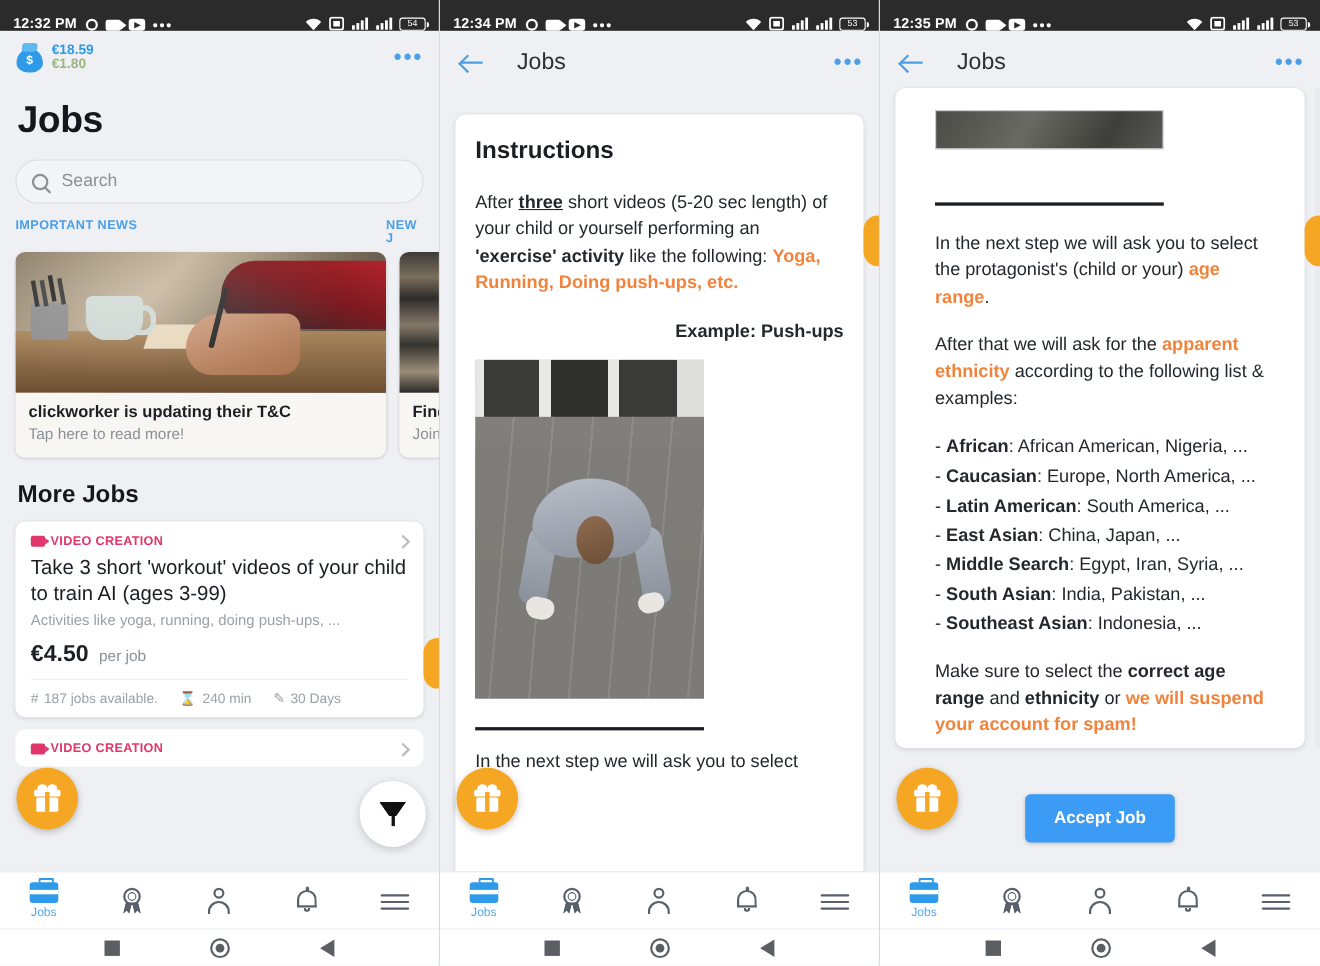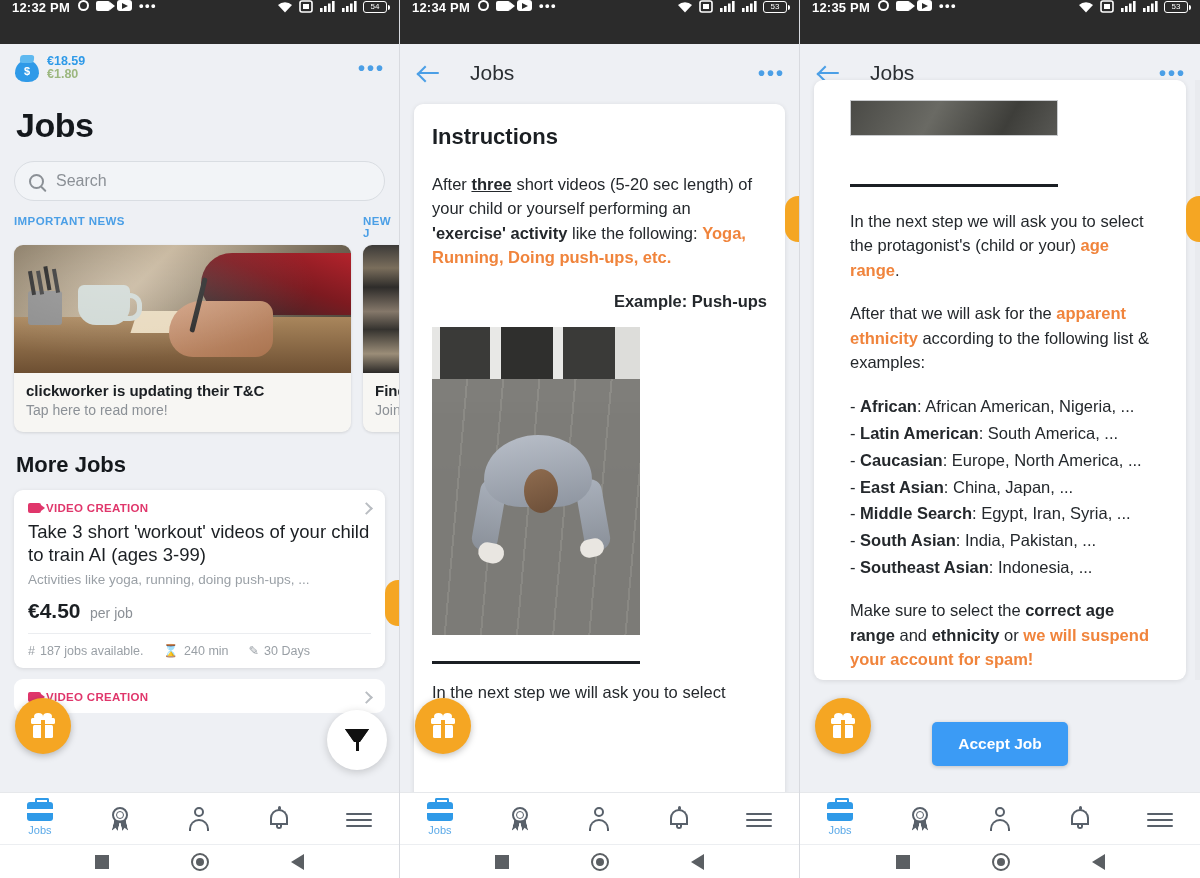--- a/index.html
+++ b/index.html
@@ -14,22 +14,22 @@
     width: 400px; height: 878px;
     position: relative;
     background: #eef0f4;
     overflow: hidden;
     border-right: 1px solid #d8dadf;
   }
   .phone:last-child { border-right: none; }
 
   
   .statusbar {
-    height: 44px; background: #2b2b2b; color: #fff;
-    display: flex; align-items: flex-start; padding: 0 12px;
+    height: 28px; background: #2b2b2b; color: #fff;
+    display: flex; align-items: flex-end; padding: 0 12px;
     font-size: 13px; font-weight: bold; position: relative; z-index: 40;
   }
   .sb-time { letter-spacing: .2px; margin-right: 8px; }
   .sb-icons-left { display: flex; align-items: center; gap: 7px; }
   .sb-spacer { flex: 1; }
   .sb-icons-right { display: flex; align-items: center; gap: 6px; }
   .sb-ico { display: inline-block; }
   .sb-gear {
     width: 11px; height: 11px; border-radius: 50%;
     border: 2.5px solid #fff; position: relative;
@@ -542,21 +542,21 @@
     </div>
 
     <div class="p1-body">
       <div class="page-title">Jobs</div>
 
       <div class="search-box">
         <span class="search-ico"></span>
         <span class="search-ph">Search</span>
       </div>
 
-      <div style="display:flex;gap:12px;">
+      <div style="display:flex;">
         <div style="width:337px;flex:0 0 auto;">
           <div class="news-label">IMPORTANT NEWS</div>
         </div>
         <div style="flex:1;">
           <div class="news-label">NEW J</div>
         </div>
       </div>
 
       <div class="news-row">
         <div class="news-card">
@@ -851,22 +851,22 @@
         <div class="ptxt">
           <span>In the next step we will ask you to select the protagonist's (child or your) </span><span class="orange">age range</span><span>.</span>
         </div>
 
         <div class="ptxt">
           <span>After that we will ask for the </span><span class="orange">apparent ethnicity</span><span> according to the following list &amp; examples:</span>
         </div>
 
         <div class="bullets">
           <div class="bl">- <b>African</b>: <span>African American, Nigeria, ...</span></div>
+          <div class="bl">- <b>Caucasian</b>: <span>Europe, North America, ...</span></div>
           <div class="bl">- <b>Latin American</b>: <span>South America, ...</span></div>
-          <div class="bl">- <b>Caucasian</b>: <span>Europe, North America, ...</span></div>
           <div class="bl">- <b>East Asian</b>: <span>China, Japan, ...</span></div>
           <div class="bl">- <b>Middle Search</b>: <span>Egypt, Iran, Syria, ...</span></div>
           <div class="bl">- <b>South Asian</b>: <span>India, Pakistan, ...</span></div>
           <div class="bl">- <b>Southeast Asian</b>: <span>Indonesia, ...</span></div>
         </div>
 
         <div class="ptxt">
           <span>Make sure to select the </span><b>correct age range</b><span> and </span><b>ethnicity</b><span> or </span><span class="orange">we will suspend your account for spam!</span>
         </div>
       </div>

